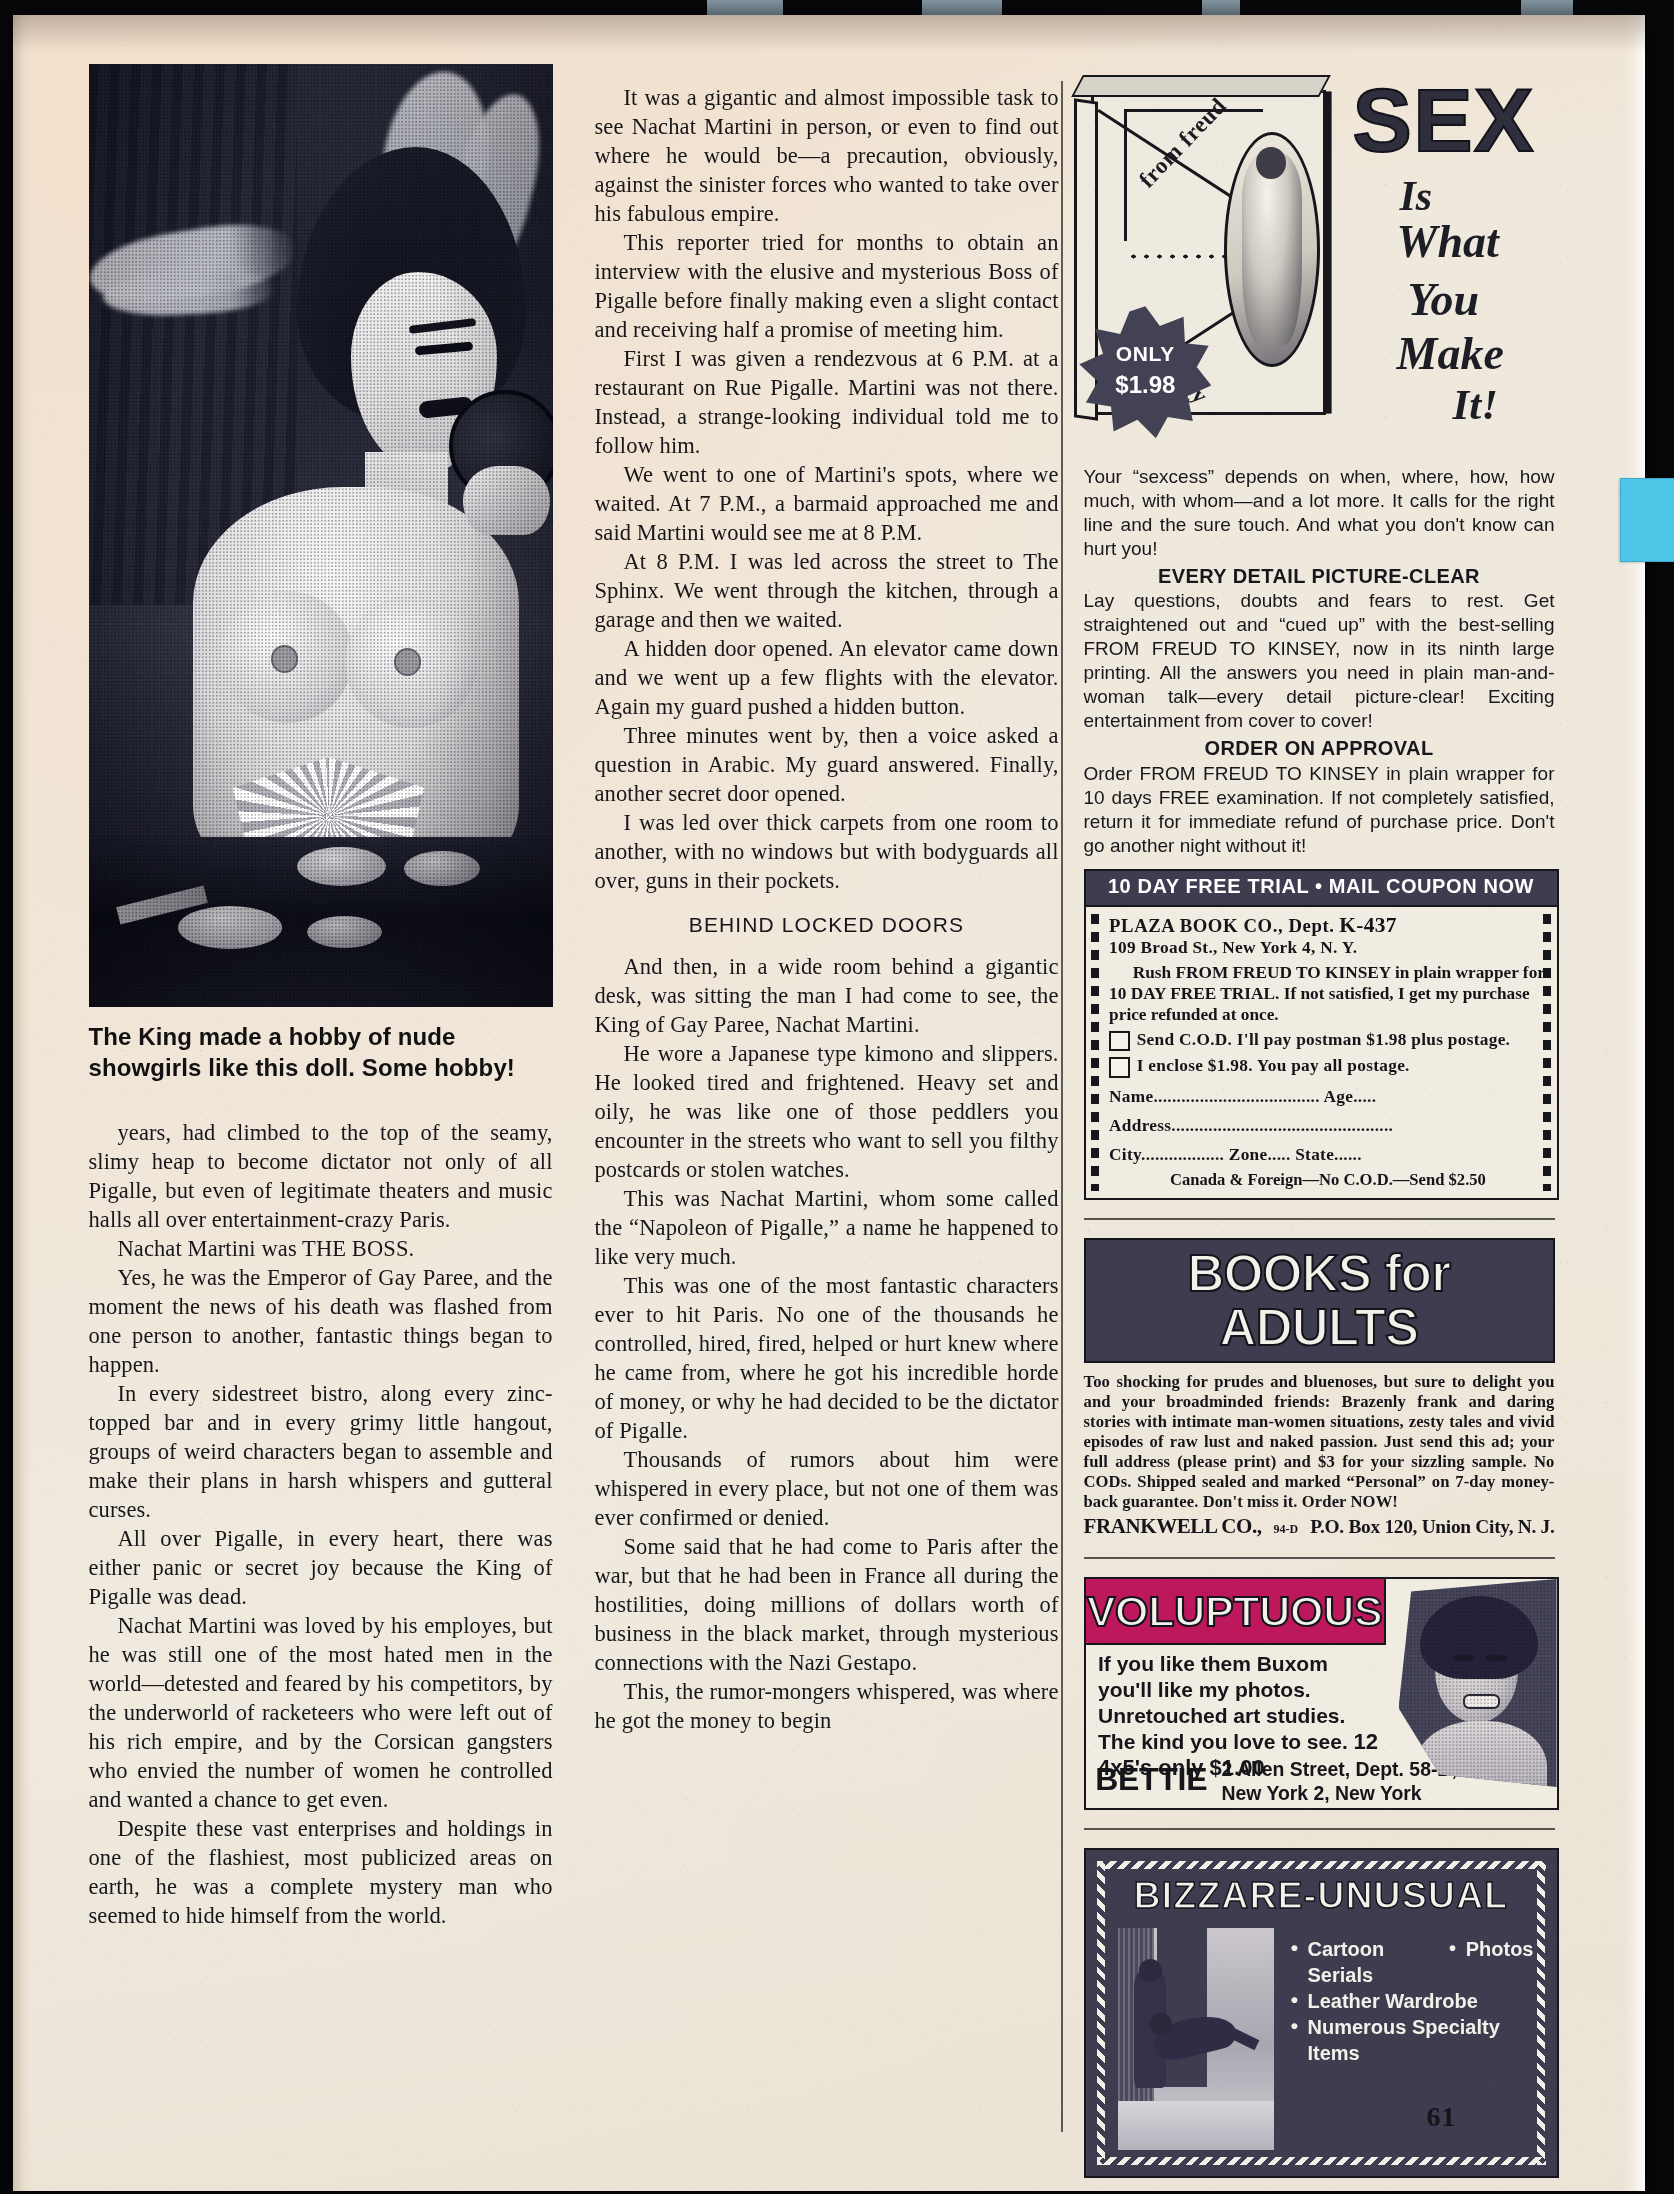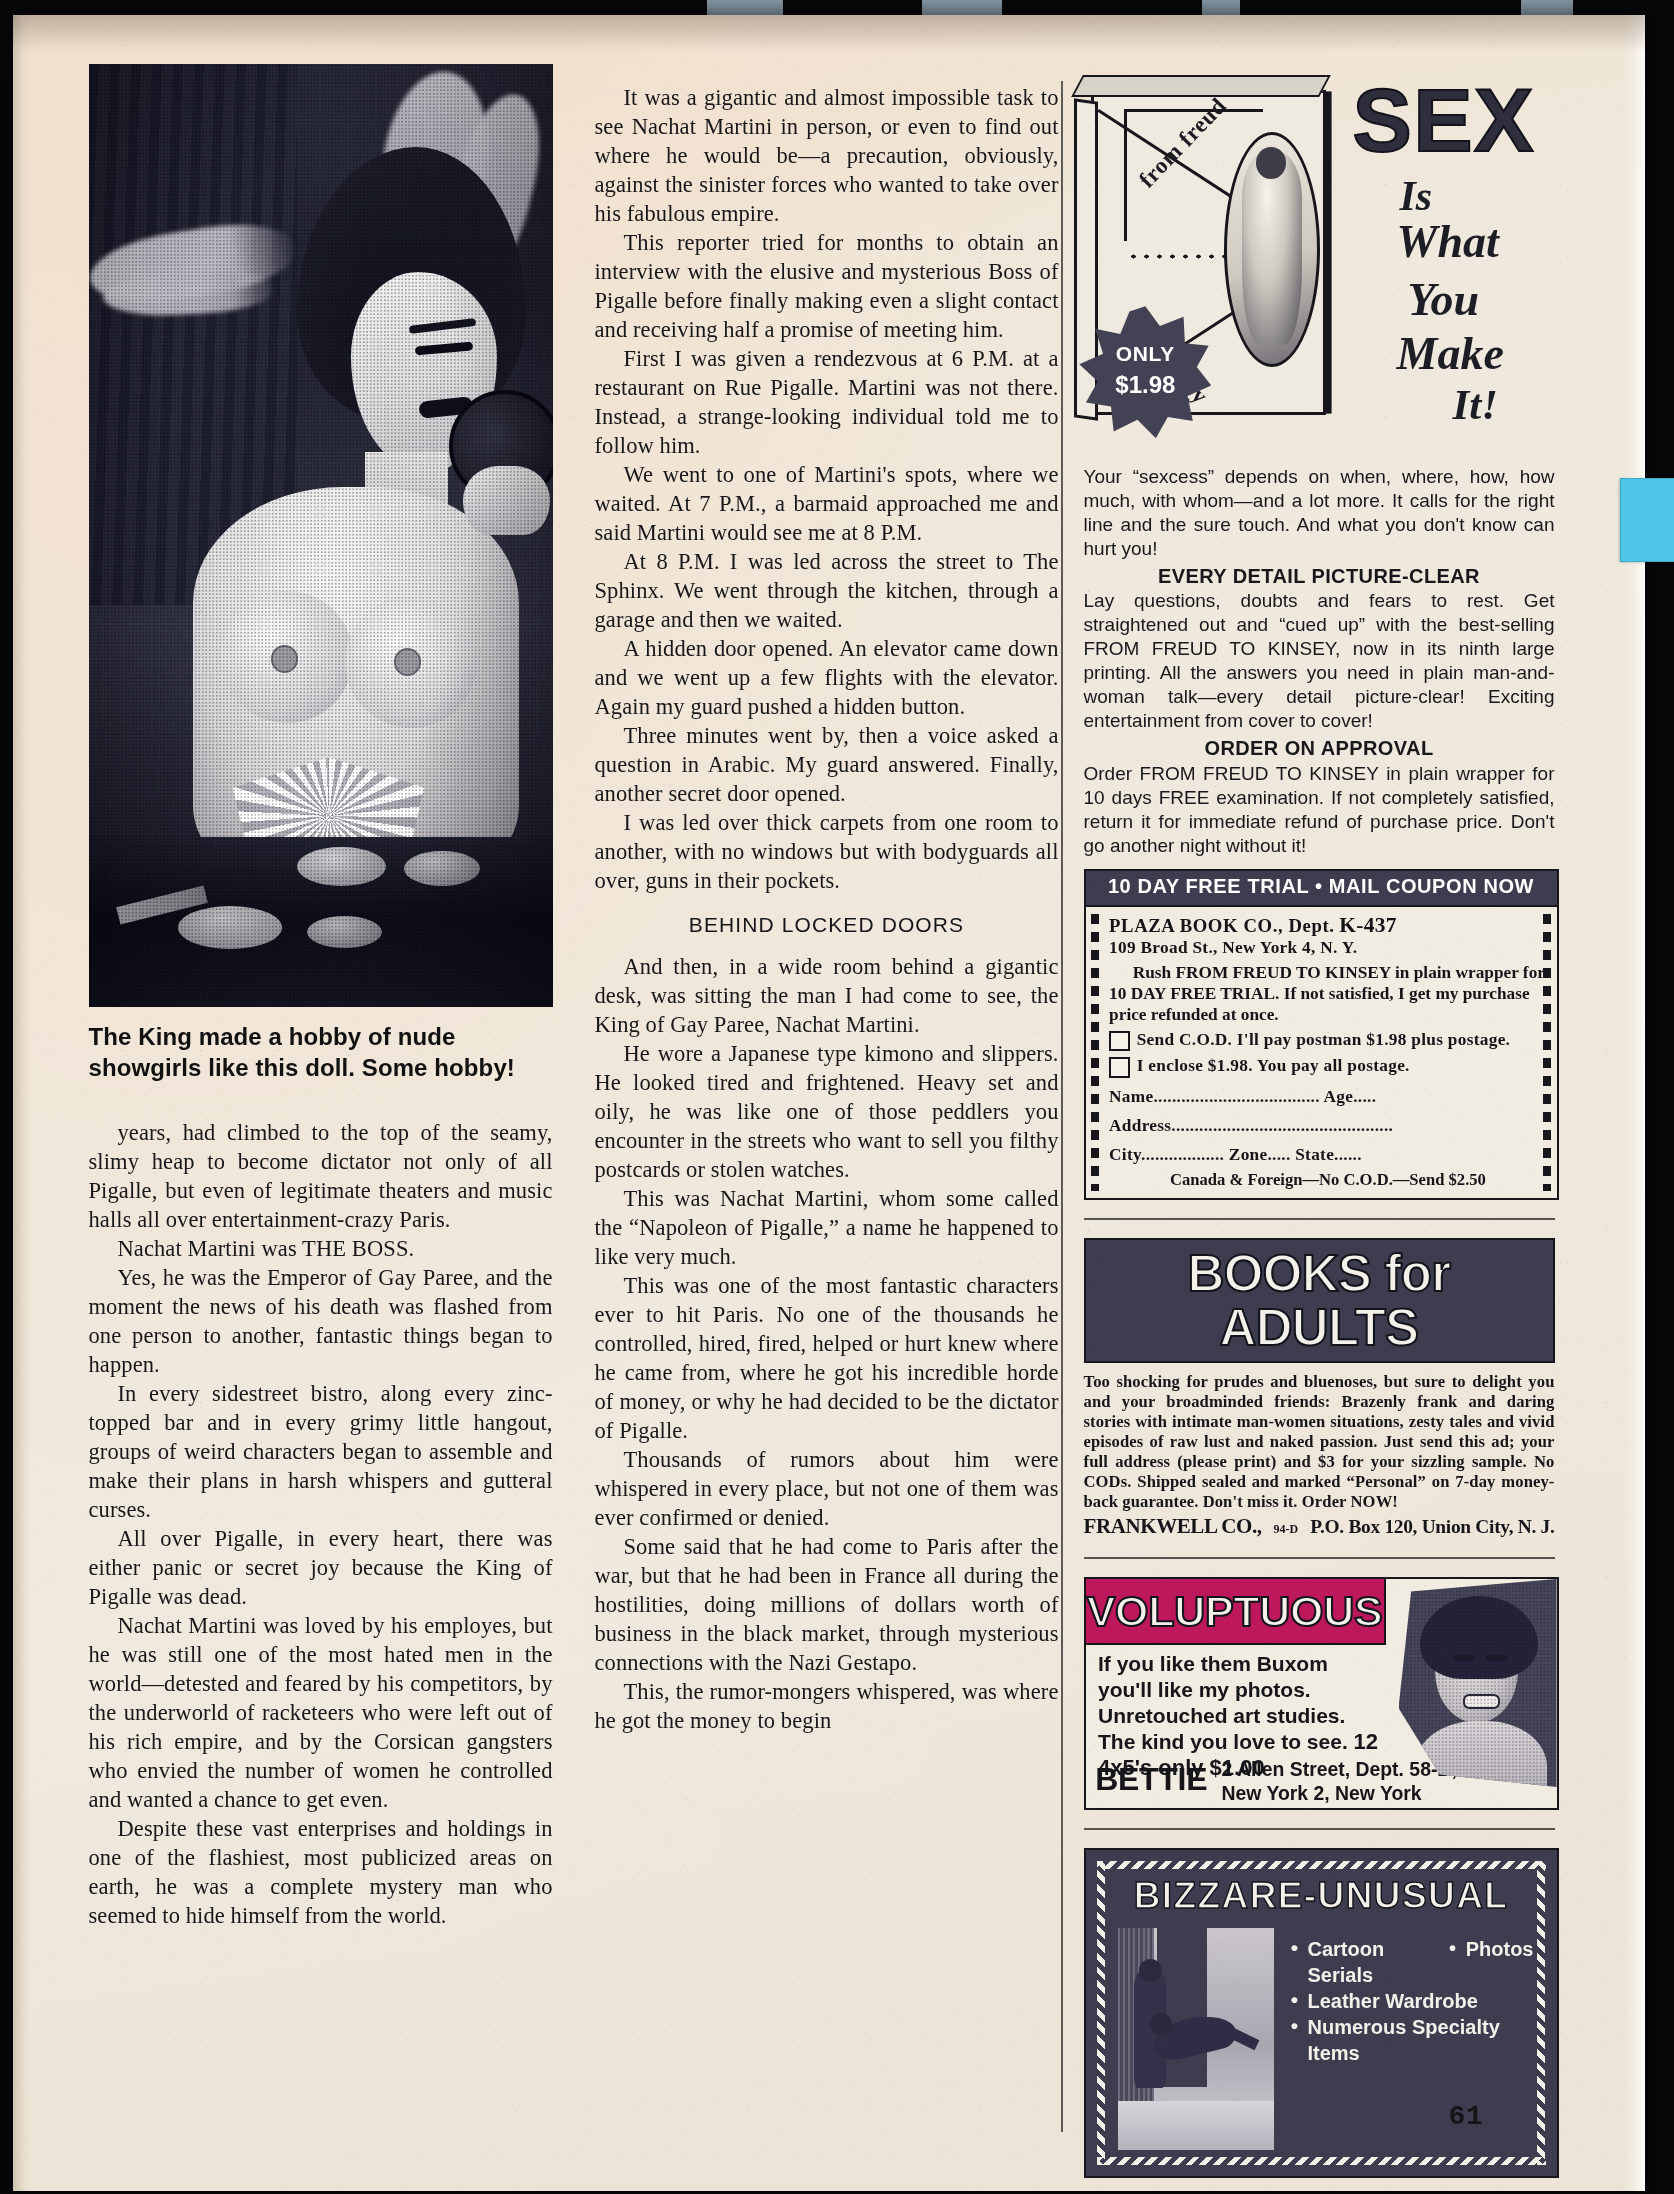--- a/index.html
+++ b/index.html
@@ -351,22 +351,22 @@
   .biz-copy{position:absolute;left:201px;top:75px;width:247px;
     font-family:"Liberation Sans",sans-serif;font-weight:700;color:#f4f1ea;}
   .biz-head{font-size:23px;line-height:29px;letter-spacing:0.1px;}
   .biz-list{margin:11px 0 0 0;padding:0;list-style:none;font-size:20px;line-height:26px;}
   .biz-list li{position:relative;padding-left:21px;}
   .biz-list li::before{content:"\2022";position:absolute;left:4.2px;top:-0.7px;font-size:21px;}
   .biz-two{display:flex;gap:18px;}
 
   .folio{
     position:absolute;left:1414px;top:2086px;
-    font-family:Liberation Mono, monospace;font-weight:700;
-    font-size:28px;color:#141419;letter-spacing:0.7px;margin-left:22px;
+    font-family:Liberation Serif, serif;font-weight:700;
+    font-size:28px;color:#141419;letter-spacing:0.7px;
   }
 </style>
 </head>
 <body>
 
 <div id="page-root">
 
   <div class="scan-dark"></div>
   <div class="clip-top clip-a"></div>
   <div class="clip-top clip-b"></div>

